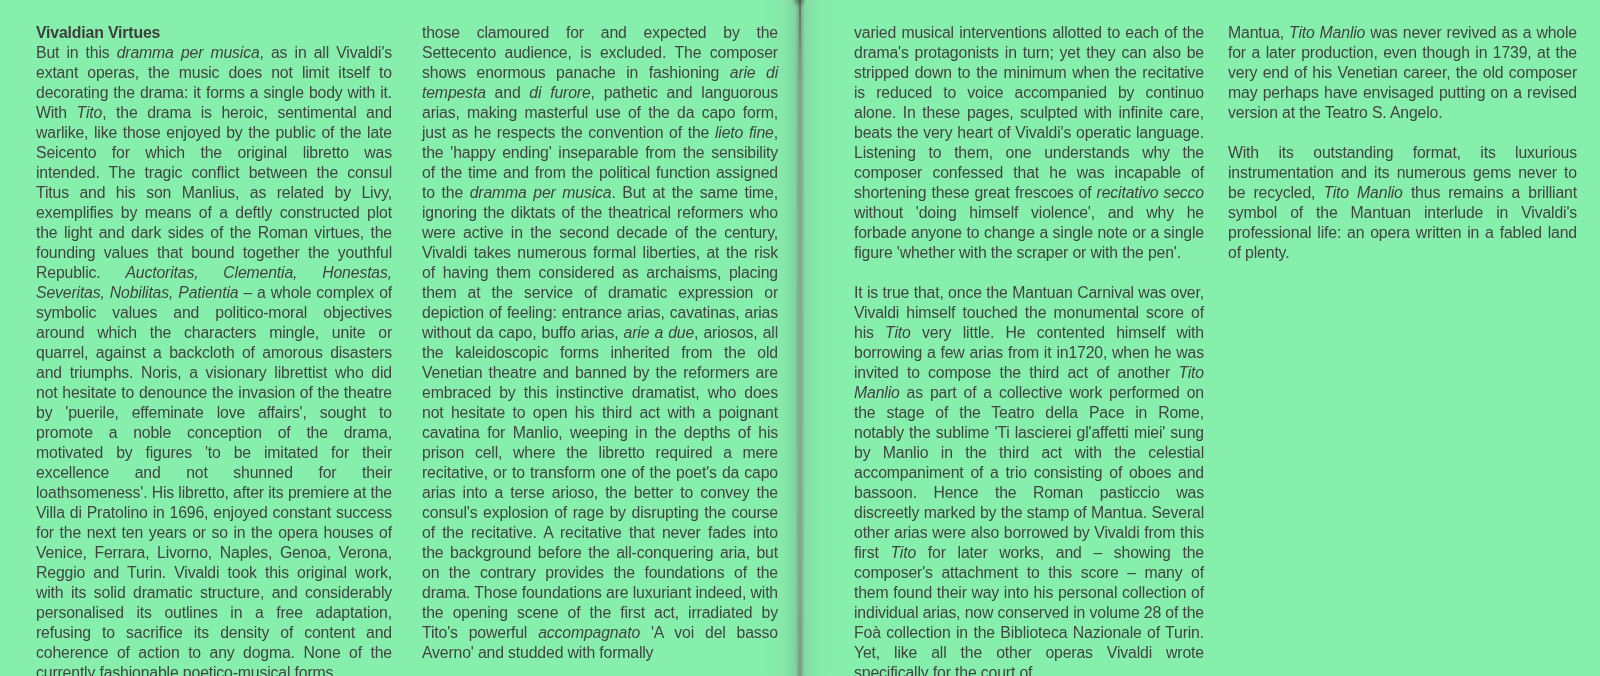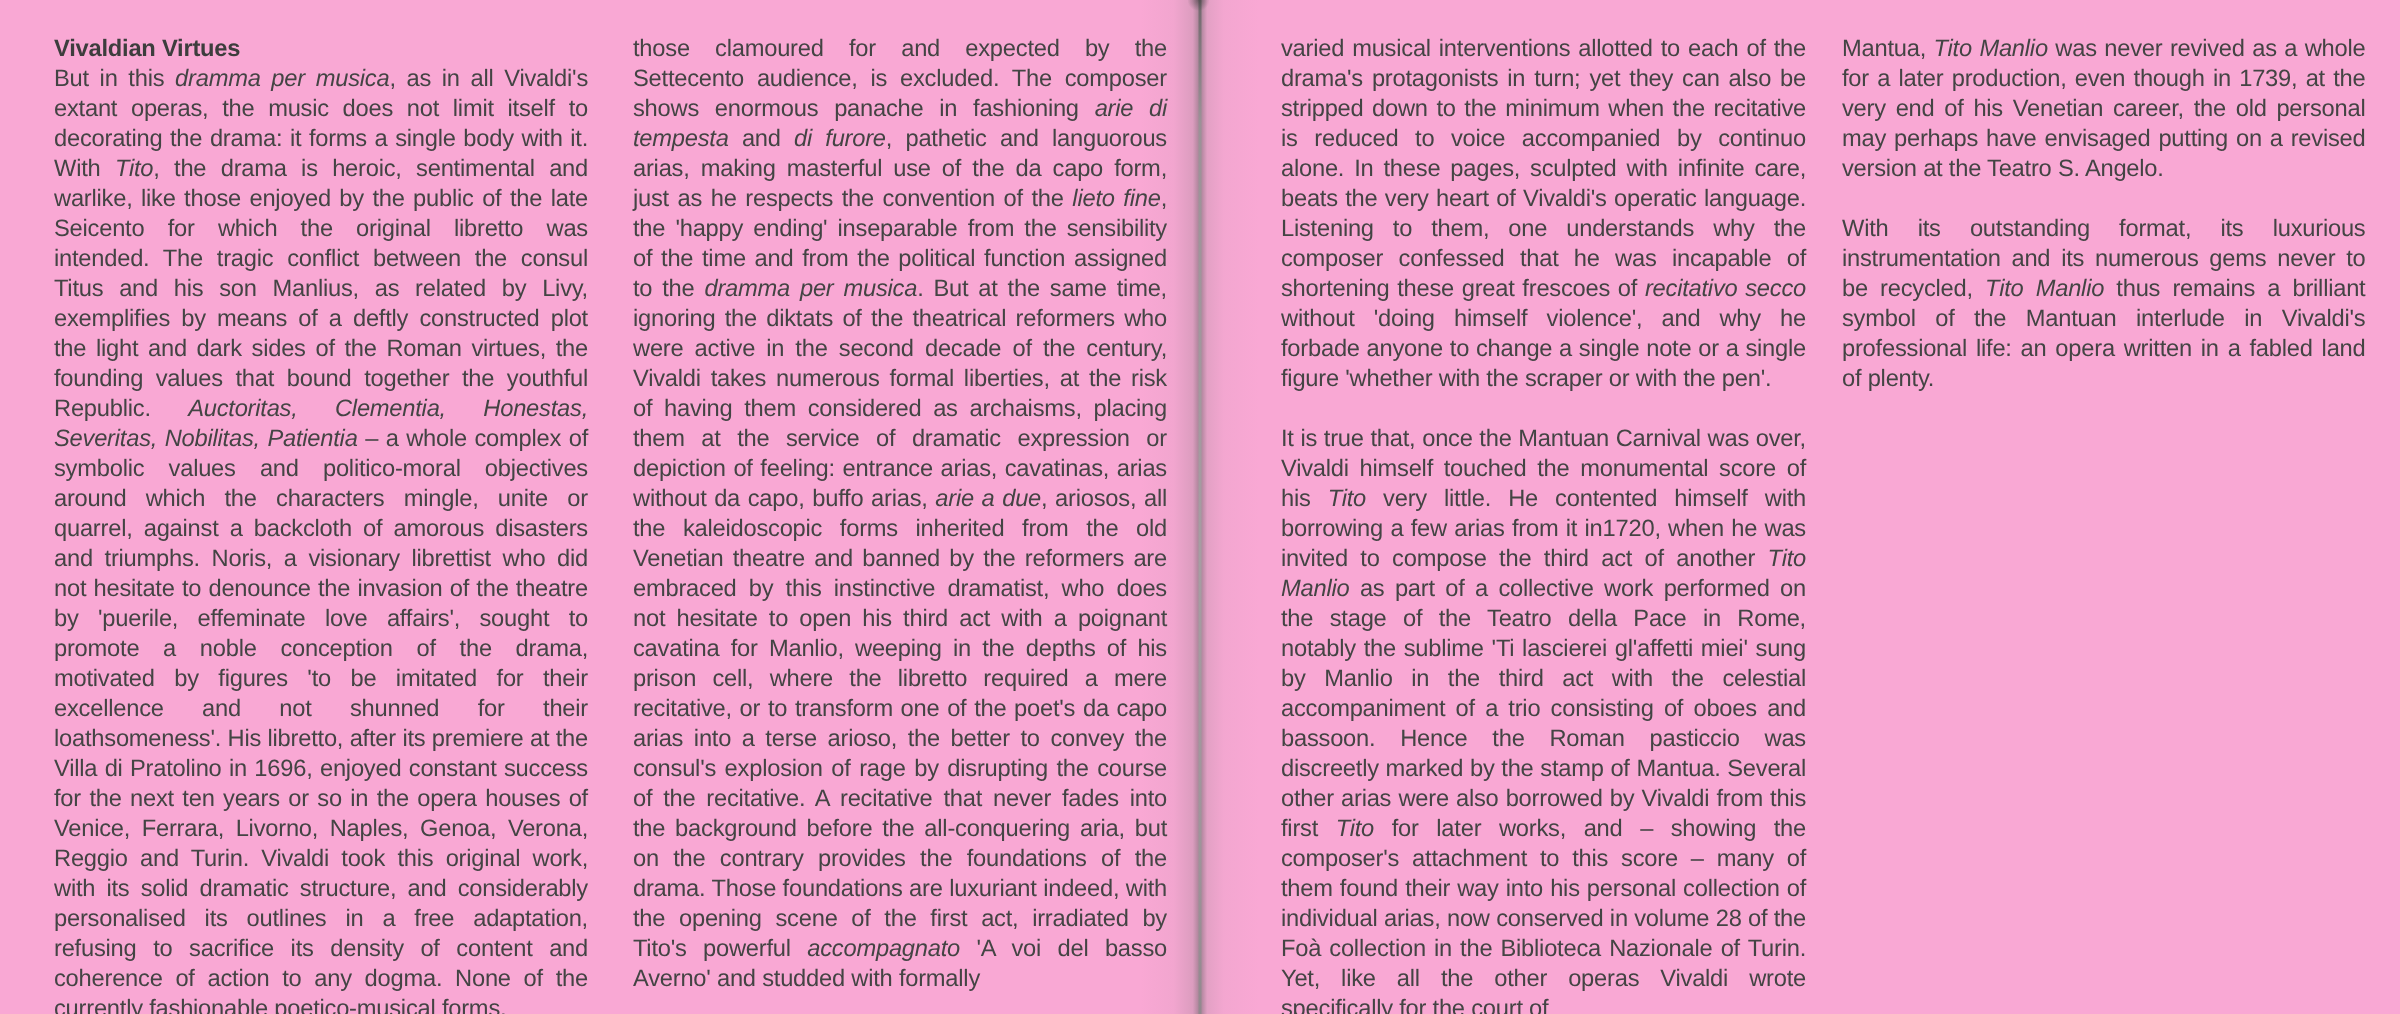--- a/index.html
+++ b/index.html
@@ -4,21 +4,21 @@
 <style>
   html, body {
     margin: 0; padding: 0;
     background: #ffffff;
   }
   .spread {
     position: relative;
     width: 1600px;
     height: 676px;
     overflow: hidden;
-    background: #f9a8d4;
+    background: #86efac;
     font-family: "Liberation Sans", sans-serif;
     color: #444444;
   }
   .page {
     position: absolute;
     top: 0; bottom: 0;
   }
   .page-left  { left: 0;    width: 800px; }
   .page-right { left: 800px; width: 800px; }
 
@@ -98,21 +98,21 @@
     </div>
   <div class="col col-2">
       <div class="para"><span>those clamoured for and expected by the Settecento audience, is excluded. The composer shows enormous panache in fashioning </span><i>arie di tempesta</i><span> and </span><i>di furore</i><span>, pathetic and languorous arias, making masterful use of the da capo form, just as he respects the convention of the </span><i>lieto fine</i><span>, the 'happy ending' inseparable from the sensibility of the time and from the political function assigned to the </span><i>dramma per musica</i><span>. But at the same time, ignoring the diktats of the theatrical reformers who were active in the second decade of the century, Vivaldi takes numerous formal liberties, at the risk of having them considered as archaisms, placing them at the service of dramatic expression or depiction of feeling: entrance arias, cavatinas, arias without da capo, buffo arias, </span><i>arie a due</i><span>, ariosos, all the kaleidoscopic forms inherited from the old Venetian theatre and banned by the reformers are embraced by this instinctive dramatist, who does not hesitate to open his third act with a poignant cavatina for Manlio, weeping in the depths of his prison cell, where the libretto required a mere recitative, or to transform one of the poet's da capo arias into a terse arioso, the better to convey the consul's explosion of rage by disrupting the course of the recitative. A recitative that never fades into the background before the all-conquering aria, but on the contrary provides the foundations of the drama. Those foundations are luxuriant indeed, with the opening scene of the first act, irradiated by Tito's powerful </span><i>accompagnato</i><span> 'A voi del basso Averno' and studded with formally</span></div>
     </div>
   <div class="col col-3">
       <div class="para"><span>varied musical interventions allotted to each of the drama's protagonists in turn; yet they can also be stripped down to the minimum when the recitative is reduced to voice accompanied by continuo alone. In these pages, sculpted with infinite care, beats the very heart of Vivaldi's operatic language. Listening to them, one understands why the composer confessed that he was incapable of shortening these great frescoes of </span><i>recitativo secco</i><span> without 'doing himself violence', and why he forbade anyone to change a single note or a single figure 'whether with the scraper or with the pen'.</span></div>
       <div class="spacer"></div>
       <div class="para"><span>It is true that, once the Mantuan Carnival was over, Vivaldi himself touched the monumental score of his </span><i>Tito</i><span> very little. He contented himself with borrowing a few arias from it in1720, when he was invited to compose the third act of another </span><i>Tito Manlio</i><span> as part of a collective work performed on the stage of the Teatro della Pace in Rome, notably the sublime 'Ti lascierei gl'affetti miei' sung by Manlio in the third act with the celestial accompaniment of a trio consisting of oboes and bassoon. Hence the Roman pasticcio was discreetly marked by the stamp of Mantua. Several other arias were also borrowed by Vivaldi from this first </span><i>Tito</i><span> for later works, and – showing the composer's attachment to this score – many of them found their way into his personal collection of individual arias, now conserved in volume 28 of the Foà collection in the Biblioteca Nazionale of Turin. Yet, like all the other operas Vivaldi wrote specifically for the court of</span></div>
     </div>
   <div class="col col-4">
-      <div class="para"><span>Mantua, </span><i>Tito Manlio</i><span> was never revived as a whole for a later production, even though in 1739, at the very end of his Venetian career, the old personal may perhaps have envisaged putting on a revised version at the Teatro S. Angelo.</span></div>
+      <div class="para"><span>Mantua, </span><i>Tito Manlio</i><span> was never revived as a whole for a later production, even though in 1739, at the very end of his Venetian career, the old composer may perhaps have envisaged putting on a revised version at the Teatro S. Angelo.</span></div>
       <div class="spacer"></div>
       <div class="para"><span>With its outstanding format, its luxurious instrumentation and its numerous gems never to be recycled, </span><i>Tito Manlio</i><span> thus remains a brilliant symbol of the Mantuan interlude in Vivaldi's professional life: an opera written in a fabled land of plenty.</span></div>
       <div class="spacer"></div>
     </div>
 
   <div class="gutter"></div>
   <div class="gutter-line"></div>
   <div class="gutter-top-notch"></div>
 </div>
 

